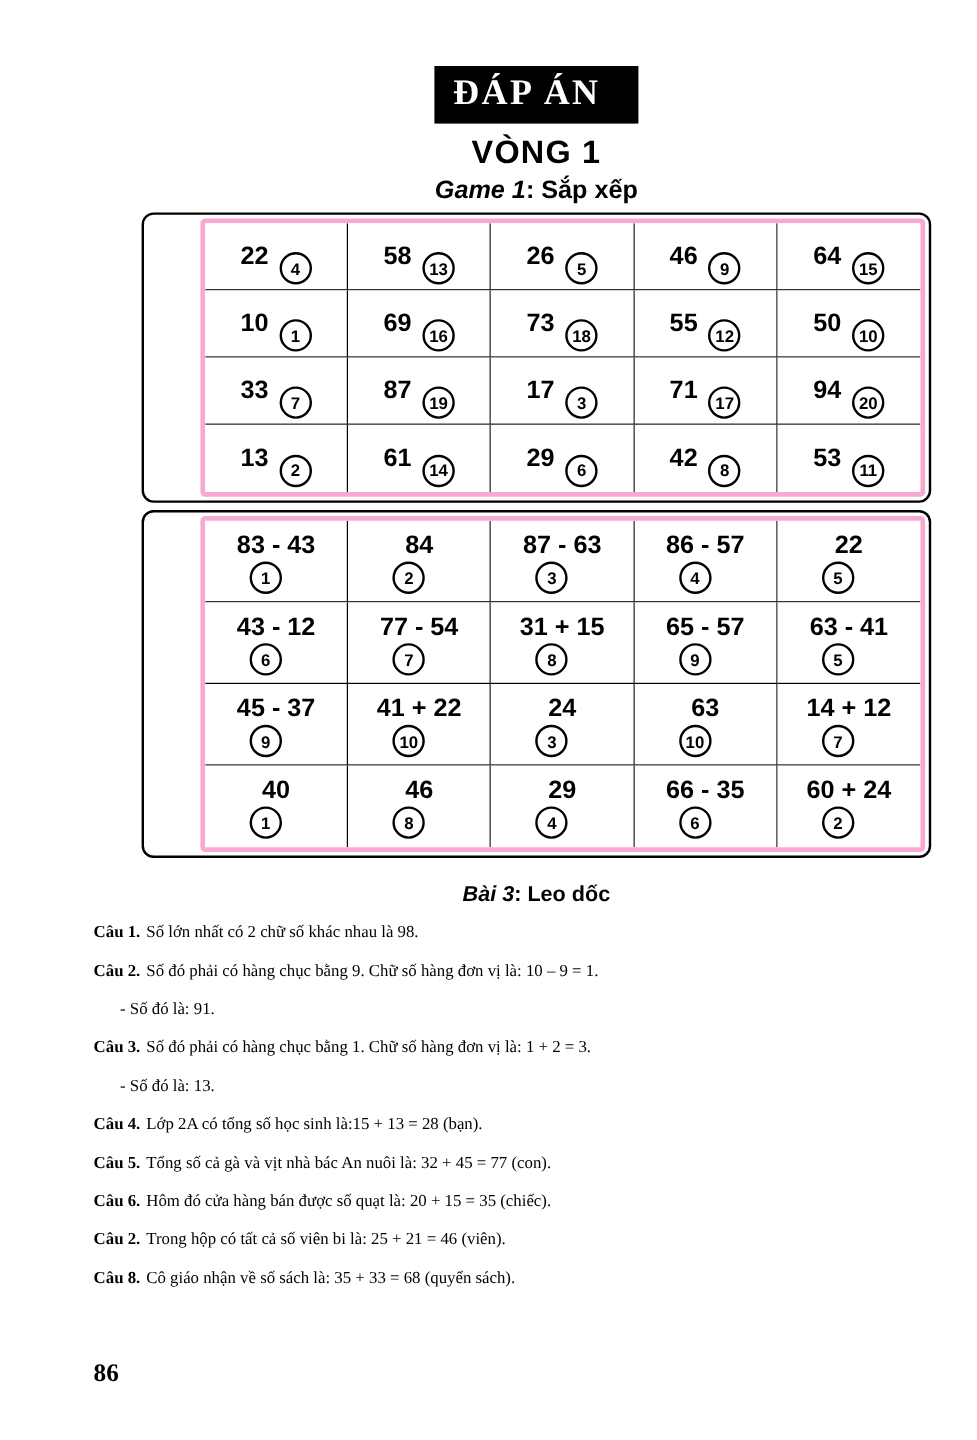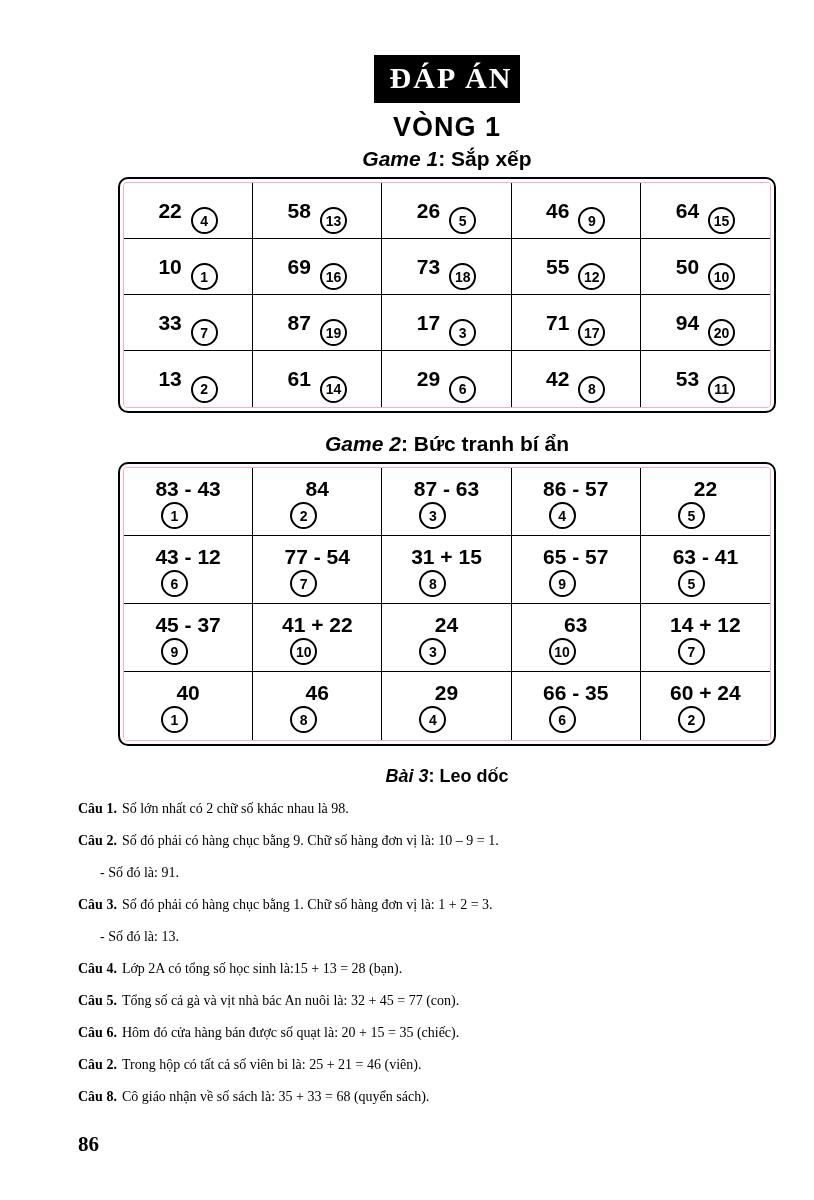--- a/index.html
+++ b/index.html
@@ -21,21 +21,21 @@
     text-align:center;
   }
   .title-box {
     display:inline-block;
     background:#000;
     color:#fff;
     font-family:"Liberation Serif", serif;
     font-weight:bold;
     font-size:30px;
     letter-spacing:2px;
-    padding:6px 8px 8px 16px;
+    padding:6px 32px 8px 16px;
     margin-top:55px;
   }
   .round-title {
     font-family:"Liberation Sans", sans-serif;
     font-weight:bold;
     font-size:27px;
     letter-spacing:1px;
     margin-top:9px;
   }
   .game-title {
@@ -46,23 +46,24 @@
   }
   .game-title .it { font-style:italic; }
   .frame-outer {
     border:2px solid #000;
     border-radius:10px;
     padding:3px;
     margin-top:6px;
     background:#fff;
   }
   .frame-inner {
-    border:1px solid #f9a8d4;
+    border:4px solid #f9a8d4;
     border-radius:4px;
     overflow:hidden;
+    margin-left:44px;
   }
   .grid {
     display:grid;
     grid-template-columns:repeat(5, 1fr);
   }
   .cell {
     border-right:1px solid #000;
     border-bottom:1px solid #000;
     font-family:"Liberation Sans", sans-serif;
     font-weight:bold;
@@ -220,23 +221,20 @@
               <span class="circle">8</span>
             </div>
             <div class="cell">
               <span class="val">53</span>
               <span class="circle">11</span>
             </div>
           </div>
       </div>
     </div>
 
-    <div class="game-title" style="margin-top:19px;">
-      <span class="it">Game 2</span><span>: Bức tranh bí ẩn</span>
-    </div>
 
     <div class="frame-outer">
       <div class="frame-inner">
         <div class="grid g2" id="grid-game2">
             <div class="cell">
               <span class="val">83 - 43</span>
               <span class="circle">1</span>
             </div>
             <div class="cell">
               <span class="val">84</span>

